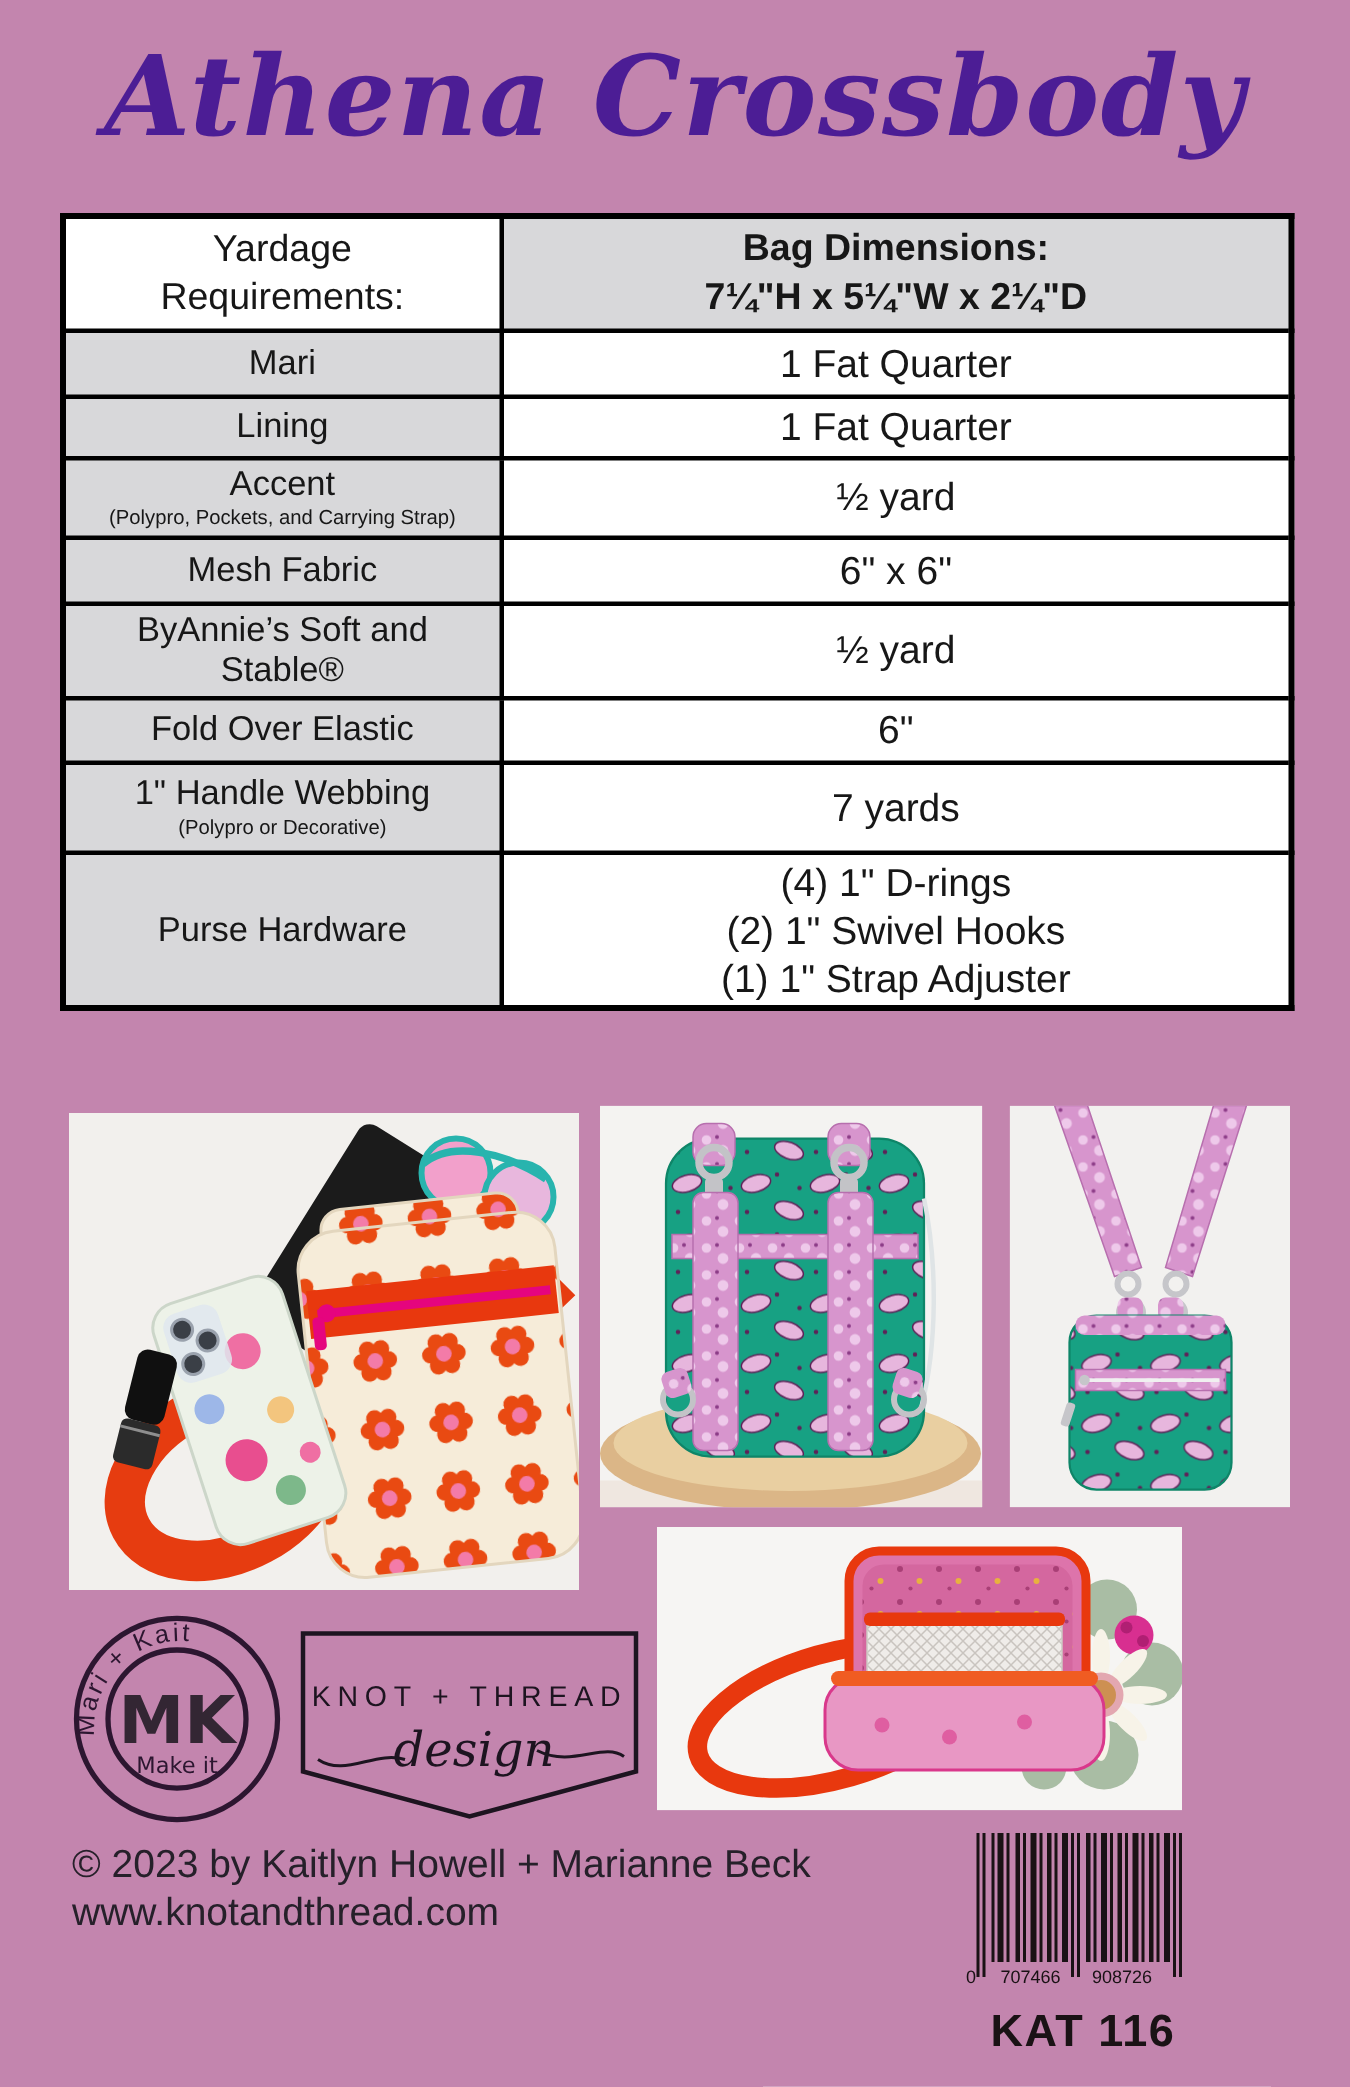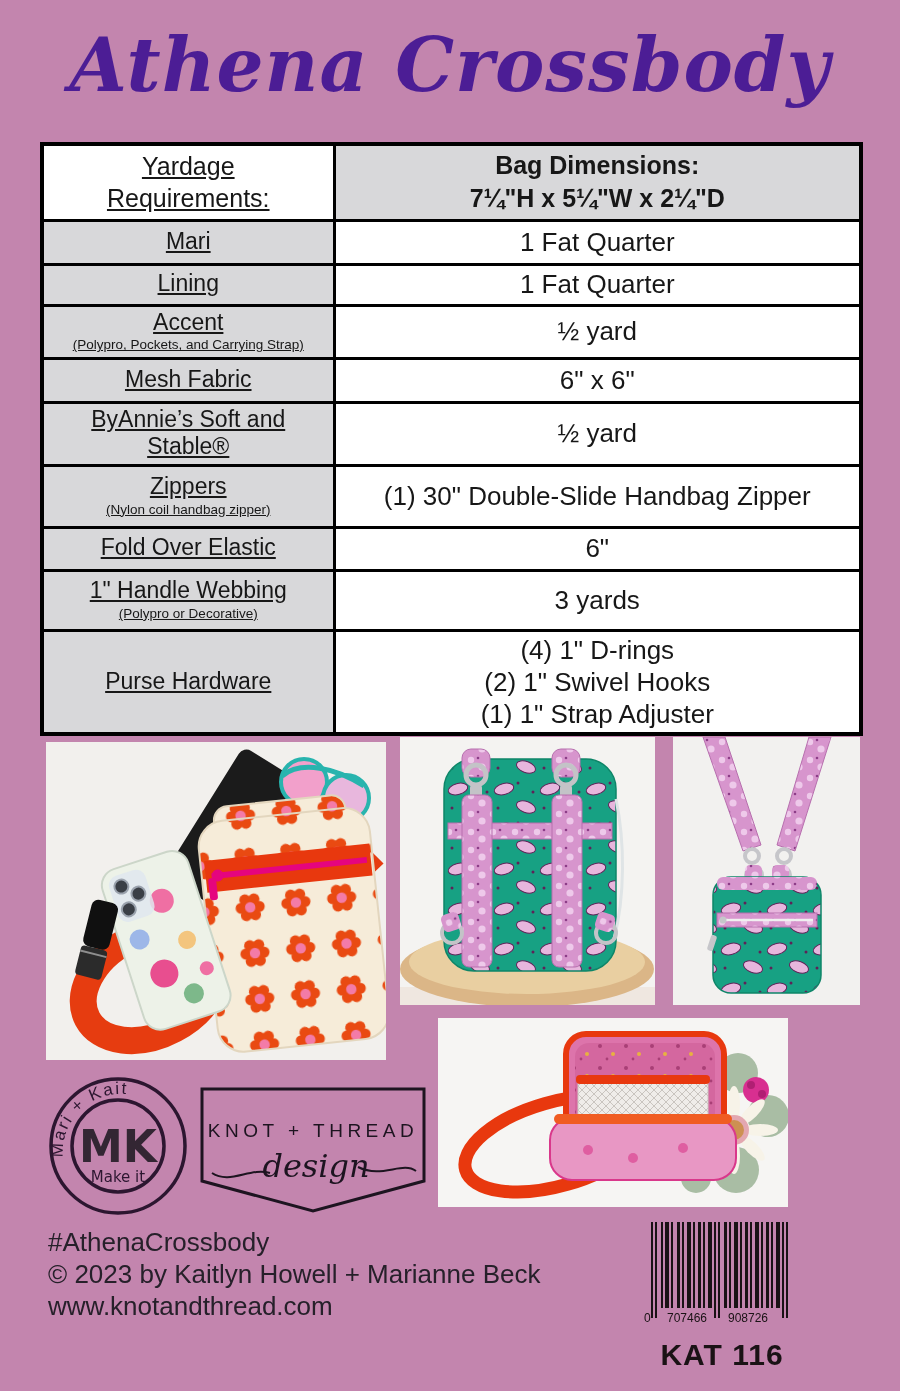--- a/index.html
+++ b/index.html
@@ -16,21 +16,21 @@
 
   table.spec {
     position:absolute; left:40px; top:142px; width:823px;
     border-collapse:collapse; table-layout:fixed;
     border:4px solid #000; background:#fff;
   }
   table.spec td {
     border:3px solid #000; text-align:center; vertical-align:middle;
     padding:2px 10px; color:#171717;
   }
-  td.c-left  { width:292px;text-decoration:underline; }
+  td.c-left  { width:292px; }
   td.gray { background:#d8d8da; }
   td.white { background:#ffffff; }
   .hdr-left  { font-size:25px; white-space:pre-line; line-height:1.3; }
   .hdr-right { font-size:25px; font-weight:700; white-space:pre-line; line-height:1.35; }
   .lbl { font-size:23px; line-height:1.15; }
   .sub { font-size:13.5px; line-height:1.25; margin-top:2px; }
   .val { font-size:26px; white-space:pre-line; line-height:1.24; }
 
   .photo { position:absolute; overflow:hidden; }
   .photo svg { display:block; }
@@ -111,45 +111,36 @@
     </tr>
     <tr style="height:63px;">
       <td class="c-left gray">
             <div class="lbl">ByAnnie’s Soft and Stable®</div>
             <div class="sub"></div>
           </td>
       <td class="white">
             <div class="val">½ yard</div>
           </td>
     </tr>
-    <tr style="height:62px;">
-      <td class="c-left gray">
-            <div class="lbl">Zippers</div>
-            <div class="sub">(Nylon coil handbag zipper)</div>
-          </td>
-      <td class="white">
-            <div class="val">(1) 30" Double-Slide Handbag Zipper</div>
-          </td>
-    </tr>
     <tr style="height:43px;">
       <td class="c-left gray">
             <div class="lbl">Fold Over Elastic</div>
             <div class="sub"></div>
           </td>
       <td class="white">
             <div class="val">6"</div>
           </td>
     </tr>
     <tr style="height:60px;">
       <td class="c-left gray">
             <div class="lbl">1" Handle Webbing</div>
             <div class="sub">(Polypro or Decorative)</div>
           </td>
       <td class="white">
-            <div class="val">3 yards</div>
+            <div class="val">7 yards</div>
           </td>
     </tr>
     <tr style="height:94px;">
       <td class="c-left gray">
             <div class="lbl">Purse Hardware</div>
             <div class="sub"></div>
           </td>
       <td class="white">
             <div class="val">(4) 1" D-rings
 (2) 1" Swivel Hooks
@@ -347,21 +338,20 @@
 
   <svg id="banner" viewBox="0 0 230 130" xmlns="http://www.w3.org/2000/svg">
     <path d="M4,4 L226,4 L226,96 L115,126 L4,96 Z" fill="none" stroke="#1d1420" stroke-width="3"></path>
     <text x="115" y="52" text-anchor="middle" font-family="Liberation Sans, sans-serif" font-size="19" letter-spacing="4.5" fill="#1d1420">KNOT + THREAD</text>
     <text x="118" y="92" text-anchor="middle" font-family="DejaVu Serif, serif" font-style="italic" font-size="32" fill="#1d1420">design</text>
     <path d="M14,88 C32,100 52,82 72,88" fill="none" stroke="#1d1420" stroke-width="2"></path>
     <path d="M160,82 C184,94 204,76 218,86" fill="none" stroke="#1d1420" stroke-width="2"></path>
   </svg>
 
   <div class="footer">
-    <div>#AthenaCrossbody</div>
     <div>© 2023 by Kaitlyn Howell + Marianne Beck</div>
     <div>www.knotandthread.com</div>
   </div>
 
   <svg id="barcode" viewBox="0 0 146 112" xmlns="http://www.w3.org/2000/svg">
     <g fill="#1a1215">
       <rect x="8" y="2" width="2" height="96"></rect>
         <rect x="12" y="2" width="2" height="96"></rect>
       <rect x="18" y="2" width="2" height="86"></rect>
         <rect x="22" y="2" width="4" height="86"></rect>

